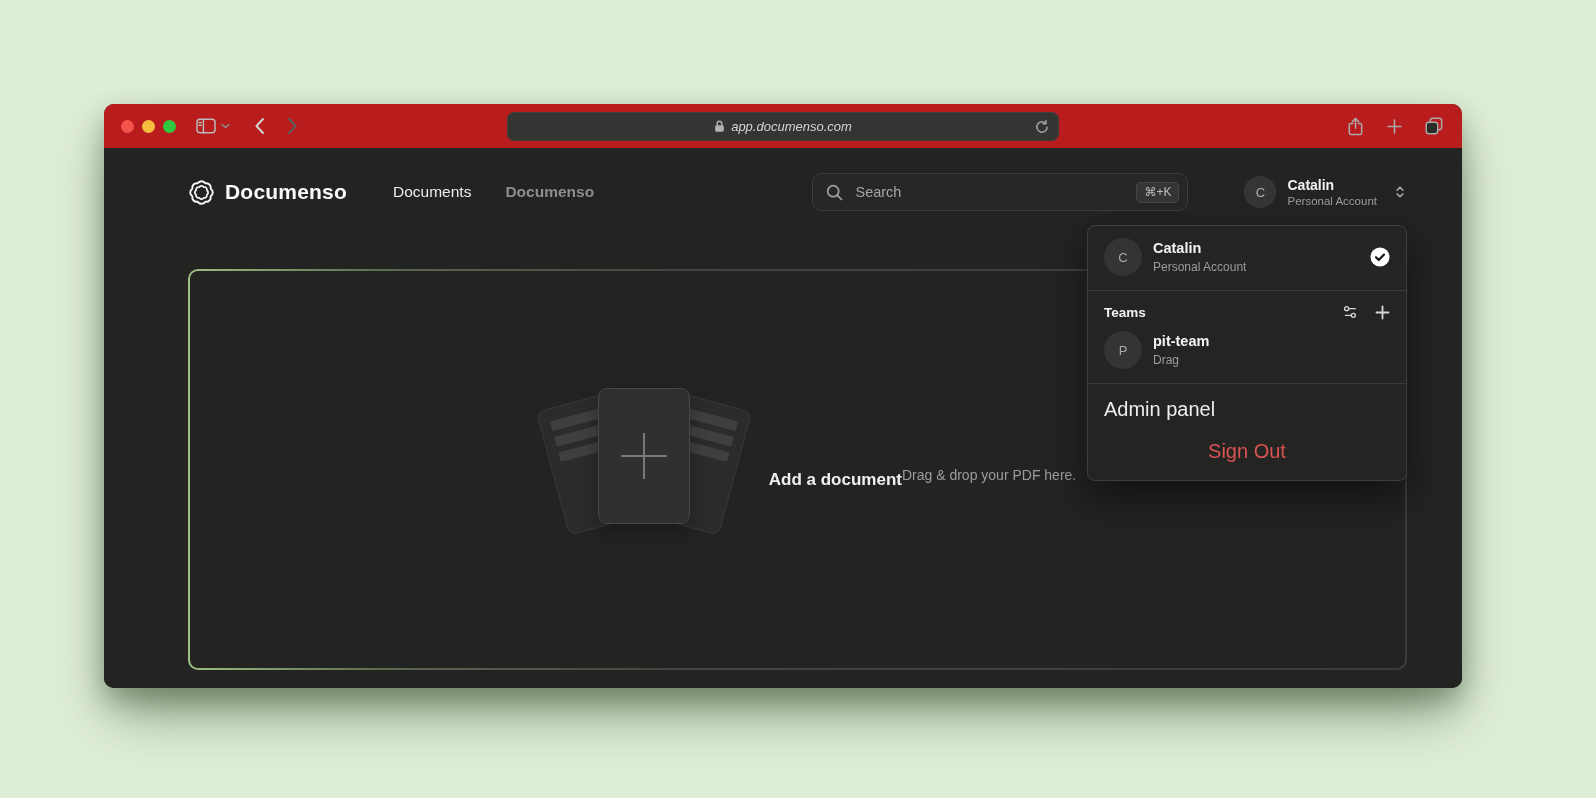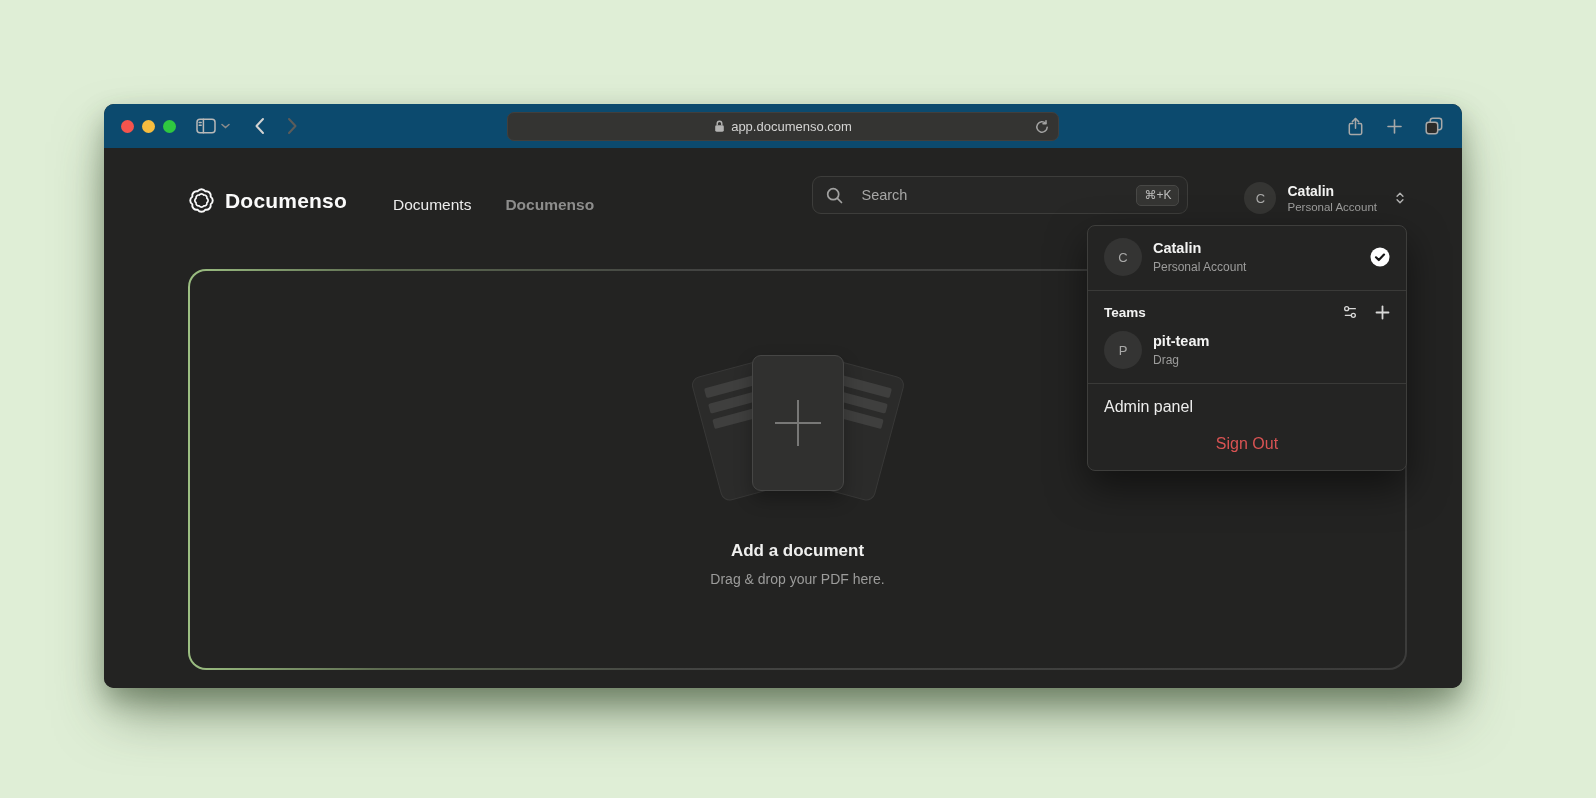--- a/index.html
+++ b/index.html
@@ -6,69 +6,69 @@
   html,body { width:1596px; height:798px; }
   body { font-family:"Liberation Sans","DejaVu Sans",sans-serif; }
   .stage { position:relative; width:1596px; height:798px; background:var(--page-bg,#dfeed6); overflow:hidden; }
 
   
   .window { position:absolute; left:104px; top:104px; width:1358px; height:584px;
     border-radius:10px; background:#232322;
     box-shadow:0 30px 55px -8px rgba(52,72,44,.55), 0 12px 26px rgba(52,72,44,.35); }
 
   
-  .toolbar { position:relative; height:44px; background:#0c4a6e; border-radius:10px 10px 0 0; }
+  .toolbar { position:relative; height:44px; background:#b91c1c; border-radius:10px 10px 0 0;font-style:italic; }
   .traffic { position:absolute; left:17px; top:0; height:100%; display:flex; align-items:center; gap:8px; }
   .tl { width:13px; height:13px; border-radius:50%; }
   .tl.red { background:var(--traffic-red,#f5544d); }
   .tl.yellow { background:var(--traffic-yellow,#f6bd3f); }
   .tl.green { background:var(--traffic-green,#2fc840); }
   .tb-left { position:absolute; left:92px; top:0; height:100%; display:flex; align-items:center; color:#b9b9b8; }
   .sidebar-group { display:flex; align-items:center; gap:5px; }
   .nav-arrows { display:flex; align-items:center; gap:22px; margin-left:24px; }
   .arrow-back { color:#d3d3d2; } .arrow-fwd { color:#5c5c5a; }
   .urlbar { position:absolute; left:50%; top:8px; transform:translateX(-50%); width:552px; height:29px;
     background:#343432; border:1px solid #413f3d; border-radius:7px;
     display:flex; align-items:center; justify-content:center; gap:6px; color:#d4d4d3; font-size:13px; }
   .url-lock { color:#b3b3b2; display:flex; }
   .url-reload { position:absolute; right:9px; top:50%; transform:translateY(-50%); color:#a3a3a2; display:flex; cursor:pointer; }
   .tb-right { position:absolute; right:19px; top:0; height:100%; display:flex; align-items:center; gap:23px; color:#a9a9a8; }
   .tbtn { display:flex; cursor:pointer; }
 
   
   .content { position:relative; height:540px; background:#232322; border-radius:0 0 10px 10px; }
 
-  .app-header { position:absolute; left:84px; right:55px; top:22px; height:44px; display:flex; align-items:flex-end; }
+  .app-header { position:absolute; left:84px; right:55px; top:22px; height:44px; display:flex; align-items:center; }
   .brand { display:flex; align-items:center; gap:10px; color:#fafafa; }
   .brand-name { font-size:21px; font-weight:700; letter-spacing:.2px; }
   .main-nav { display:flex; gap:34px; margin-left:46px; font-size:15.5px; }
   .nav-doc { color:#ececec; font-weight:400; cursor:pointer; }
   .nav-tpl { color:#8d8d8c; font-weight:600; cursor:pointer; }
 
   .search { margin-left:auto; width:376px; height:38px; background:#272726; border:1px solid #3d3d3b;
-    border-radius:9px; display:flex; align-items:center; gap:18px; padding:0 8px 0 13px; color:#a2a2a1; }
+    border-radius:9px; display:flex; align-items:center; gap:12px; padding:0 8px 0 13px; color:#a2a2a1; }
   .search input { flex:1; min-width:0; background:transparent; border:0; outline:0; color:#e4e4e3;
     font-size:14.5px; font-family:inherit; }
   .search input::placeholder { color:#a6a6a5; }
   .kbd { background:#353533; border:1px solid #484846; border-radius:5px; padding:2px 7px 3px;
     font-size:12px; color:#bdbdbc; white-space:nowrap; }
 
   .account { display:flex; align-items:center; gap:11px; margin-left:56px; cursor:pointer; }
   .avatar { width:32px; height:32px; border-radius:50%; background:#353533; color:#ababaa;
     display:flex; align-items:center; justify-content:center; font-size:13px; }
   .acc-name { font-size:14px; font-weight:700; color:#f2f2f1; line-height:1.2; }
   .acc-sub { font-size:11.5px; color:#9e9e9d; margin-top:1px; }
   .acc-chevron { color:#b4b4b3; margin-left:5px; display:flex; }
 
   
-  .dropzone { position:absolute; left:84px; right:55px; top:121px; bottom:18px; border-radius:18px;
+  .dropzone { position:absolute; left:84px; right:55px; top:121px; bottom:18px; border-radius:10px;
     border:2px solid transparent;
     background:linear-gradient(#232322,#232322) padding-box,
       linear-gradient(to right, var(--accent-green,#9cbf82) 0%, #5c6a50 16%, #434442 40%, #3c3c3b 100%) border-box;
-    display:flex; flex-direction:column; align-items:center; justify-content:center; }
+    display:flex; flex-direction:row; align-items:center; justify-content:center; }
   .cards { position:relative; width:250px; height:168px; }
   .card { position:absolute; width:90px; height:128px; border-radius:9px; background:#2b2b2a; border:1px solid #383837; }
   .card.left  { left:32px; top:12px; transform:rotate(-15deg); padding:12px 12px 0 10px; }
   .card.right { right:32px; top:12px; transform:rotate(15deg); padding:12px 10px 0 12px;
     display:flex; flex-direction:column; align-items:flex-end; }
   .bar { height:10px; border-radius:2px; background:#3f3f3e; margin-bottom:6px; }
   .card.center { left:50%; top:2px; transform:translateX(-50%); width:92px; height:136px;
     background:#30302f; border:1px solid #464645; box-shadow:0 8px 18px rgba(0,0,0,.28); }
   .card.center::before, .card.center::after { content:""; position:absolute; left:50%; top:50%; background:#787877; }
   .card.center::before { width:46px; height:2px; transform:translate(-50%,-50%); }
@@ -83,21 +83,21 @@
   .dd-label { padding:10px 16px 5px; font-size:13.5px; font-weight:700; color:#f2f2f1; }
   .dd-row { display:flex; align-items:center; gap:11px; padding:7px 16px 9px; cursor:pointer; }
   .dd-avatar { width:38px; height:38px; border-radius:50%; background:#343433; color:#a9a9a8;
     flex:0 0 38px; display:flex; align-items:center; justify-content:center; font-size:13px; }
   .dd-name { font-size:14.5px; font-weight:600; color:#f3f3f2; line-height:1.2; }
   .dd-sub { font-size:12px; color:#9c9c9b; margin-top:2px; }
   .dd-check { margin-left:auto; display:flex; }
   .dd-divider { height:1px; background:#3a3a38; margin:5px 0; }
   .dd-teams-head { display:flex; align-items:center; padding:8px 16px 4px;text-align:center; }
   .dd-teams-icons { margin-left:auto; display:flex; gap:17px; color:#d8d8d7; align-items:center; }
-  .dd-item { padding:9px 16px 10px; font-size:16px; color:#ededec; cursor:pointer; }
+  .dd-item { padding:9px 16px 10px; font-size:20px; color:#ededec; cursor:pointer; }
   .dd-item.danger { color:var(--danger-red,#d95353);text-align:center; }
   svg { display:block; }
 </style>
 </head>
 <body>
 
 <div class="stage">
   <div class="window">
 
     <div class="toolbar">

